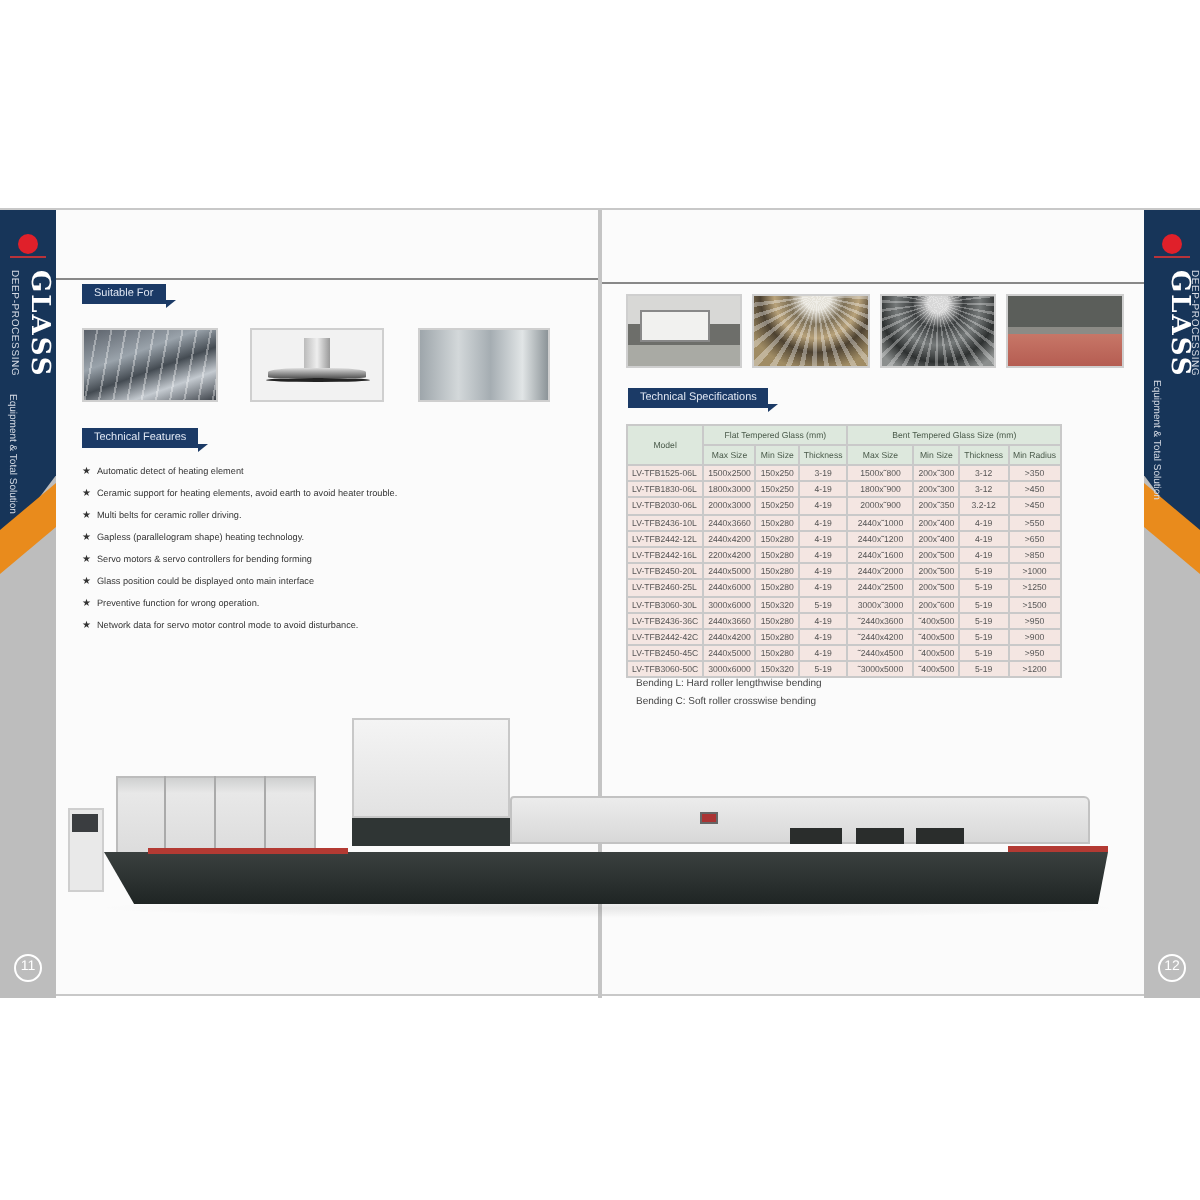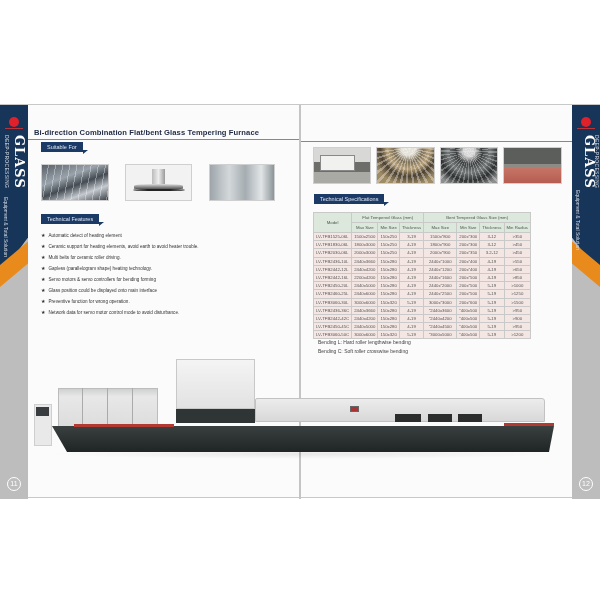--- a/index.html
+++ b/index.html
@@ -92,21 +92,20 @@
     <div class="logo-dot"></div>
     <div class="logo-bar"></div>
     <div class="side-title">GLASS</div>
     <div class="side-sub">DEEP-PROCESSING</div>
     <div class="side-tag">Equipment &amp; Total Solution</div>
     <div class="pagenum">12</div>
   </div>
 
   <div class="gutter"></div>
 
-  <div class="title">Bi-direction Combination Flat/bent Glass Tempering Furnace</div>
   <div class="title-rule"></div>
 
   <div class="tag" style="left:41px; top:37px;">Suitable For</div>
 
   <div class="photo ph-build" style="left:41px; top:59px; width:68px; height:37px;"></div>
   <div class="photo ph-hood" style="left:125px; top:59px; width:67px; height:37px;">
       <div class="chim"></div>
       <div class="body"></div>
       <div class="base"></div>
     </div>

